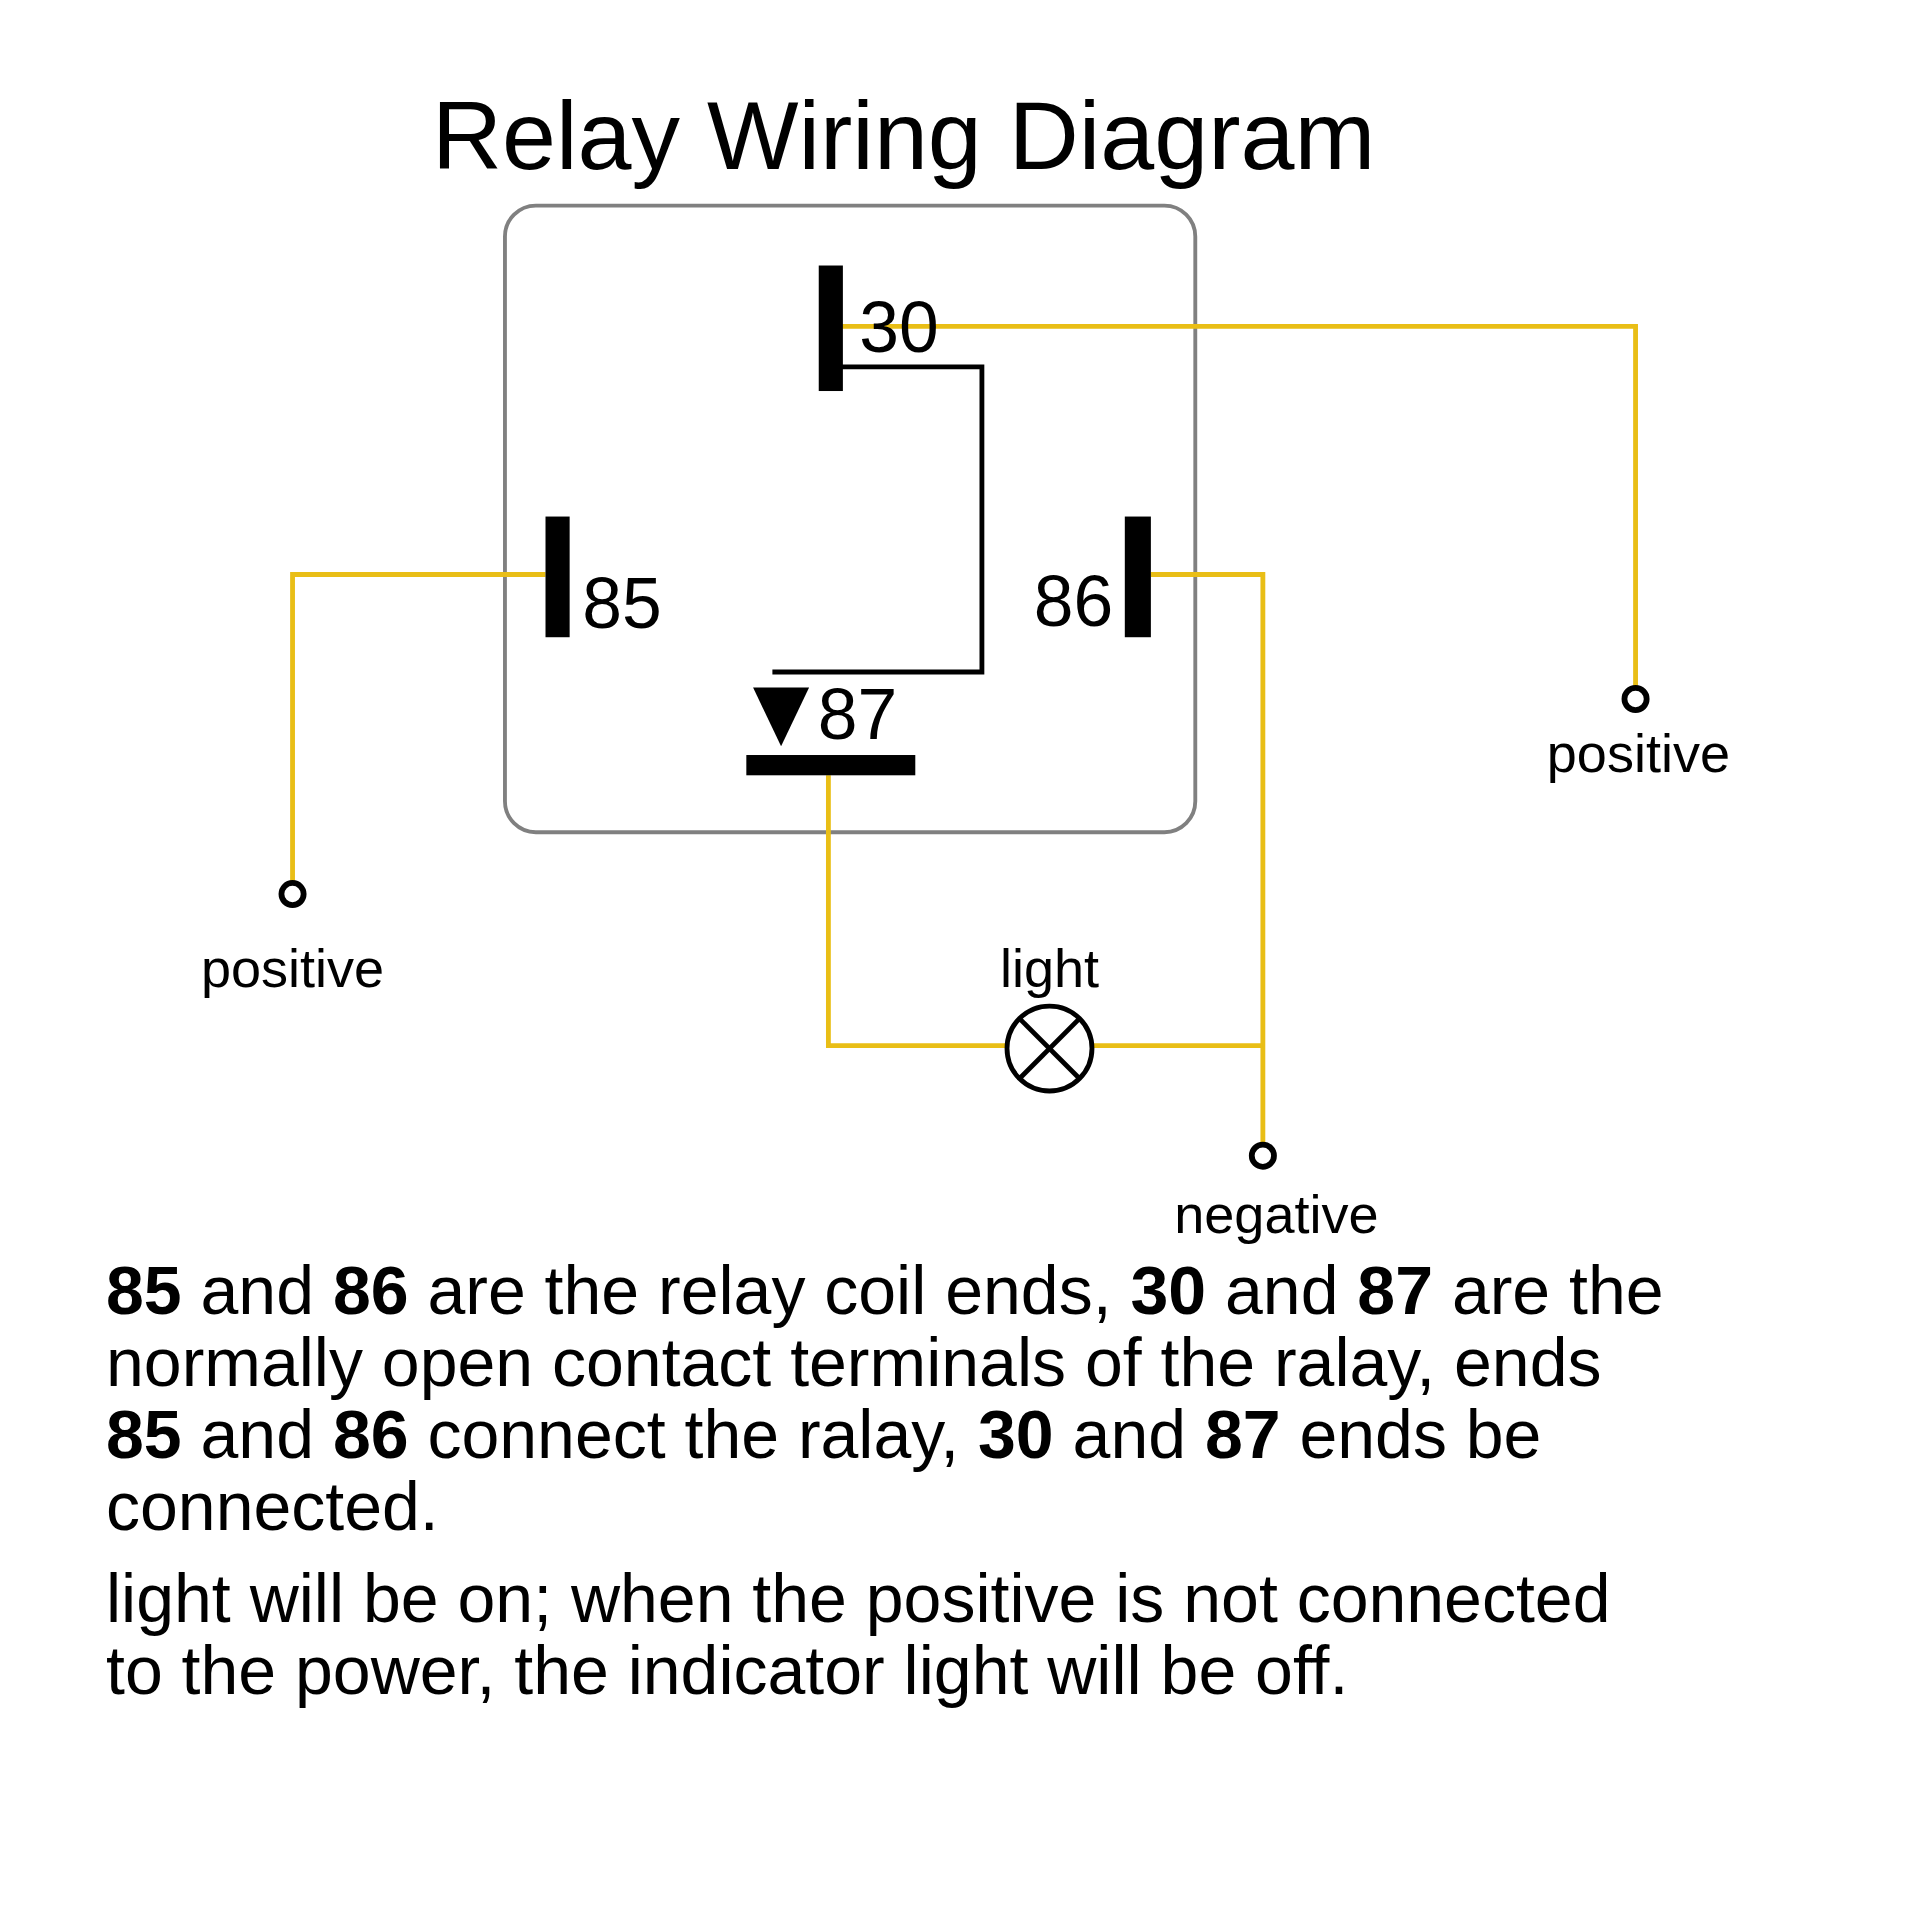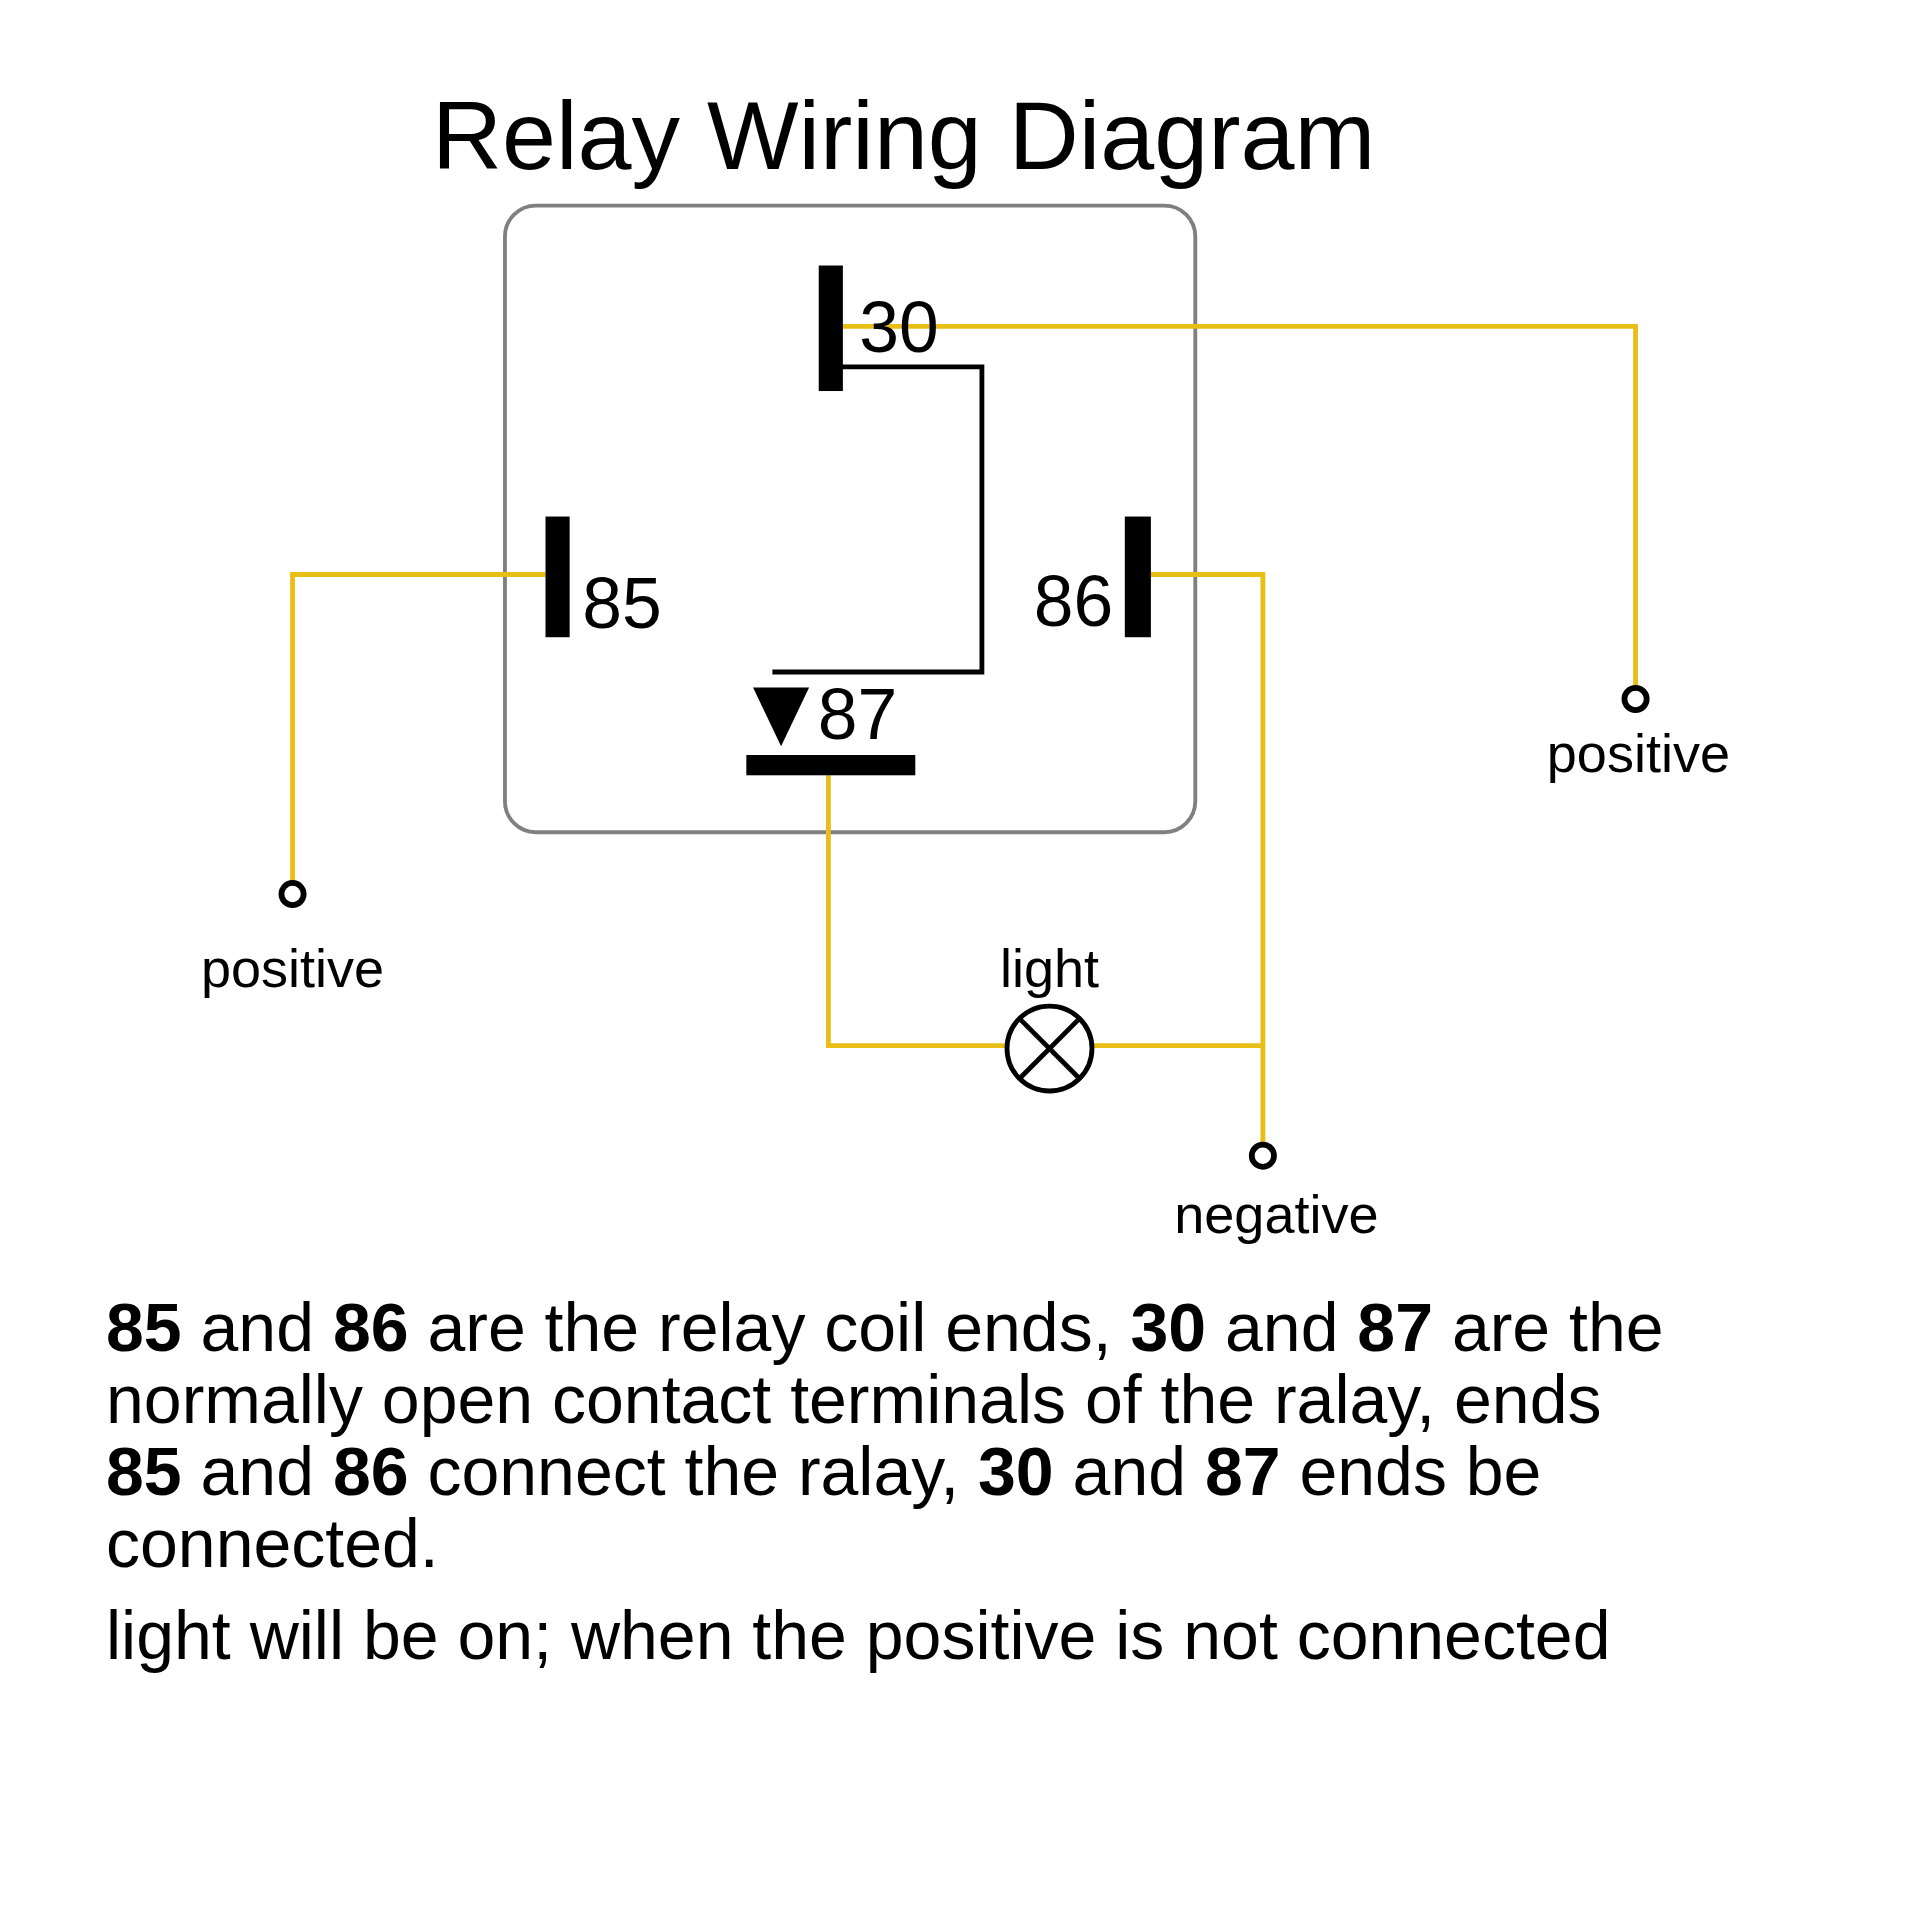--- a/index.html
+++ b/index.html
@@ -31,21 +31,21 @@
   }
   .diagram-svg text {
     font-family: "Liberation Sans", sans-serif;
     fill: #000000;
   }
   .terminal-label { font-size: 74px; }
   .node-label { font-size: 56px; }
   .paragraphs {
     position: absolute;
     left: 106px;
-    top: 1291px;
+    top: 1254px;
     width: 1757px;
     font-size: 68px;
     line-height: 72px;
     letter-spacing: 0px;
     color: #000000;
   }
   .para { margin: 0 0 20px 0; }
   .pline { white-space: nowrap; }
   .pline b { font-weight: bold; }
 </style>
@@ -97,17 +97,18 @@
 
   <div class="paragraphs" id="paragraphs">
       <div class="para">
         <div class="pline"><b>85</b><span> and </span><b>86</b><span> are the relay coil ends, </span><b>30</b><span> and </span><b>87</b><span> are the</span></div>
         <div class="pline"><span>normally open contact terminals of the ralay, ends</span></div>
         <div class="pline"><b>85</b><span> and </span><b>86</b><span> connect the ralay, </span><b>30</b><span> and </span><b>87</b><span> ends be</span></div>
         <div class="pline"><span>connected.</span></div>
       </div>
       <div class="para">
         <div class="pline"><span>light will be on; when the positive is not connected</span></div>
+        <div class="pline"><span>to the power, the indicator light will be off.</span></div>
       </div>
     </div>
 
 </div>
 
 
 </body></html>

